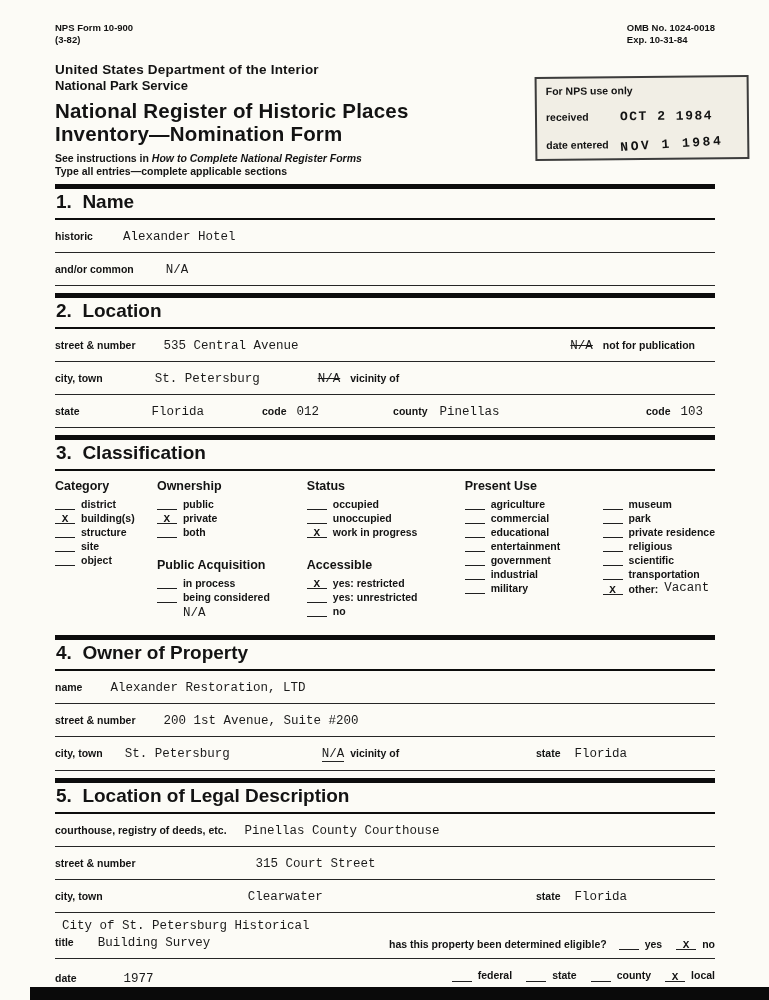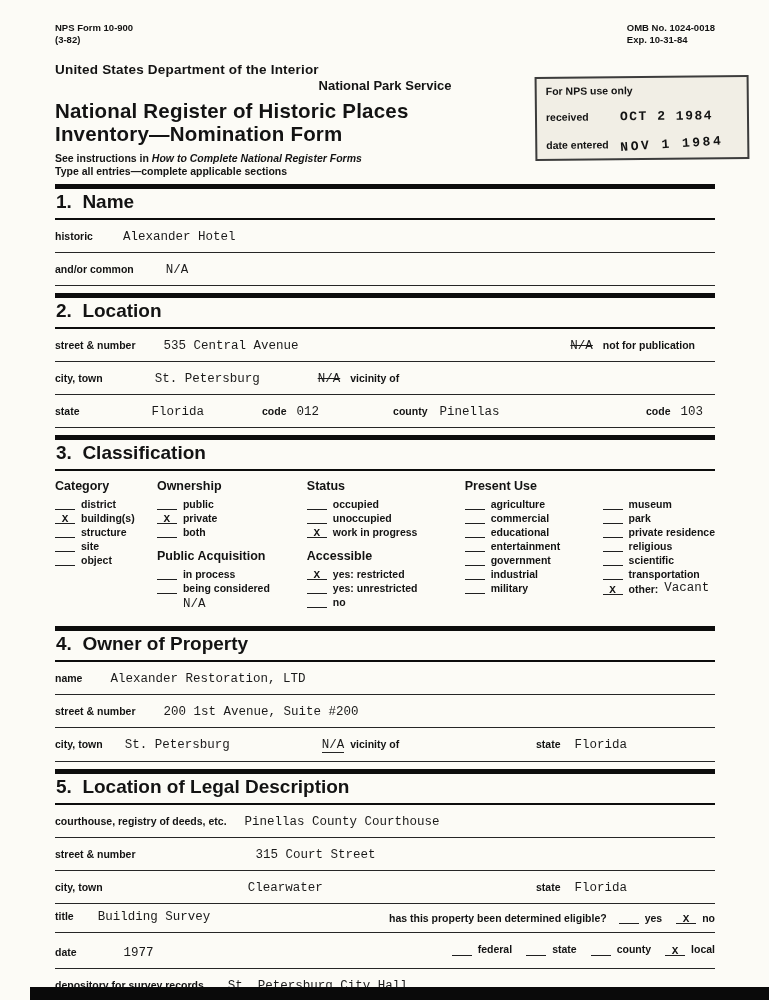--- a/index.html
+++ b/index.html
@@ -2,21 +2,21 @@
 <html><head>
 <meta charset="utf-8">
 <style>
   html,body{margin:0;padding:0;}
   body{width:769px;height:1000px;background:#fcfbf6;color:#131313;
        font-family:"Liberation Sans","DejaVu Sans",sans-serif;overflow:hidden;}
   .page{position:relative;width:769px;height:1000px;box-sizing:border-box;padding:22px 54px 0 55px;}
   .mono{font-family:"Liberation Mono","DejaVu Sans Mono",monospace;}
   .toprow{display:flex;justify-content:space-between;font-size:9.5px;font-weight:bold;line-height:1.3;}
   .dept{font-size:13.5px;font-weight:bold;margin-top:15px;letter-spacing:.2px;}
-  .service{font-size:13px;font-weight:bold;margin-top:1px;text-align:center;}
+  .service{font-size:13px;font-weight:bold;margin-top:1px;}
   .bigtitle{font-size:20.5px;font-weight:bold;line-height:1.12;margin-top:7px;letter-spacing:.2px;}
   .instr{font-size:10.5px;font-weight:bold;margin-top:1px;}
   .instr.first{margin-top:6px;}
   .instr .manual{font-style:italic;}
   .stamp{position:absolute;top:76px;right:20px;width:214px;height:84px;border:2px solid #3c3c3c;
          background:#f1eee5;box-sizing:border-box;padding:6px 9px;transform:rotate(-.6deg);}
   .stamp-h{font-size:10.5px;font-weight:bold;}
   .stamp-row{display:flex;align-items:baseline;margin-top:6px;}
   .stamp-label{font-size:10.5px;font-weight:bold;min-width:74px;margin-top:8px;}
   .stamp-date{font-size:13px;font-weight:bold;letter-spacing:1.5px;white-space:pre;}
@@ -24,21 +24,21 @@
   .sec{border-top:5px solid #0d0d0d;border-bottom:2.5px solid #0d0d0d;margin-top:7px;}
   .sec-title{font-size:19px;font-weight:bold;padding:2px 0 5px 1px;white-space:pre;}
   .frow{display:flex;align-items:baseline;border-bottom:1.4px solid #262626;padding-bottom:8px;margin-top:10px;}
   .flabel{font-size:10.5px;font-weight:bold;white-space:nowrap;}
   .fvalue{font-size:12.5px;white-space:nowrap;color:#1b1b1b;}
   .strike{text-decoration:line-through;}
   .nau{border-bottom:1.2px solid #262626;}
   .cgrid{display:flex;margin-top:8px;padding-bottom:8px;}
   .ccol{display:flex;flex-direction:column;}
   .chead{font-size:12.5px;font-weight:bold;margin-bottom:4px;}
-  .chead.sub{margin-top:10px;}
+  .chead.sub{margin-top:19px;}
   .cb{display:flex;align-items:flex-end;margin-bottom:1px;}
   .cbline{display:inline-block;width:20px;min-width:20px;border-bottom:1.3px solid #202020;
           text-align:center;margin-right:6px;height:12px;line-height:12px;}
   .cbmark{font-size:11px;font-weight:bold;}
   .cblabel{font-size:10.5px;font-weight:bold;white-space:nowrap;}
   .bottombar{position:absolute;left:30px;right:0;bottom:0;height:13px;background:#0a0a0a;}
 </style>
 </head>
 <body>
 
@@ -301,20 +301,21 @@
   </div>
   <div class="frow">
     <span class="flabel">city, town</span>
     <span class="fvalue mono" style="margin-left:145px">Clearwater</span>
     <span class="flabel" style="margin-left:auto">state</span>
     <span class="fvalue mono" style="margin-left:14px;margin-right:88px">Florida</span>
   </div>
 
   <div class="frow" style="margin-top:6px;align-items:flex-end">
     <div>
+      <div class="fvalue mono" style="margin-left:7px;margin-bottom:3px">City of St. Petersburg Historical</div>
       <div style="display:flex;align-items:baseline">
         <span class="flabel">title</span>
         <span class="fvalue mono" style="margin-left:24px">Building Survey</span>
       </div>
     </div>
     <div style="margin-left:auto;display:flex;align-items:flex-end">
       <span class="flabel">has this property been determined eligible?</span>
       <span class="cbline" style="margin-left:12px"><span class="cbmark mono"></span></span>
       <span class="flabel">yes</span>
       <span class="cbline" style="margin-left:14px"><span class="cbmark mono">X</span></span>

